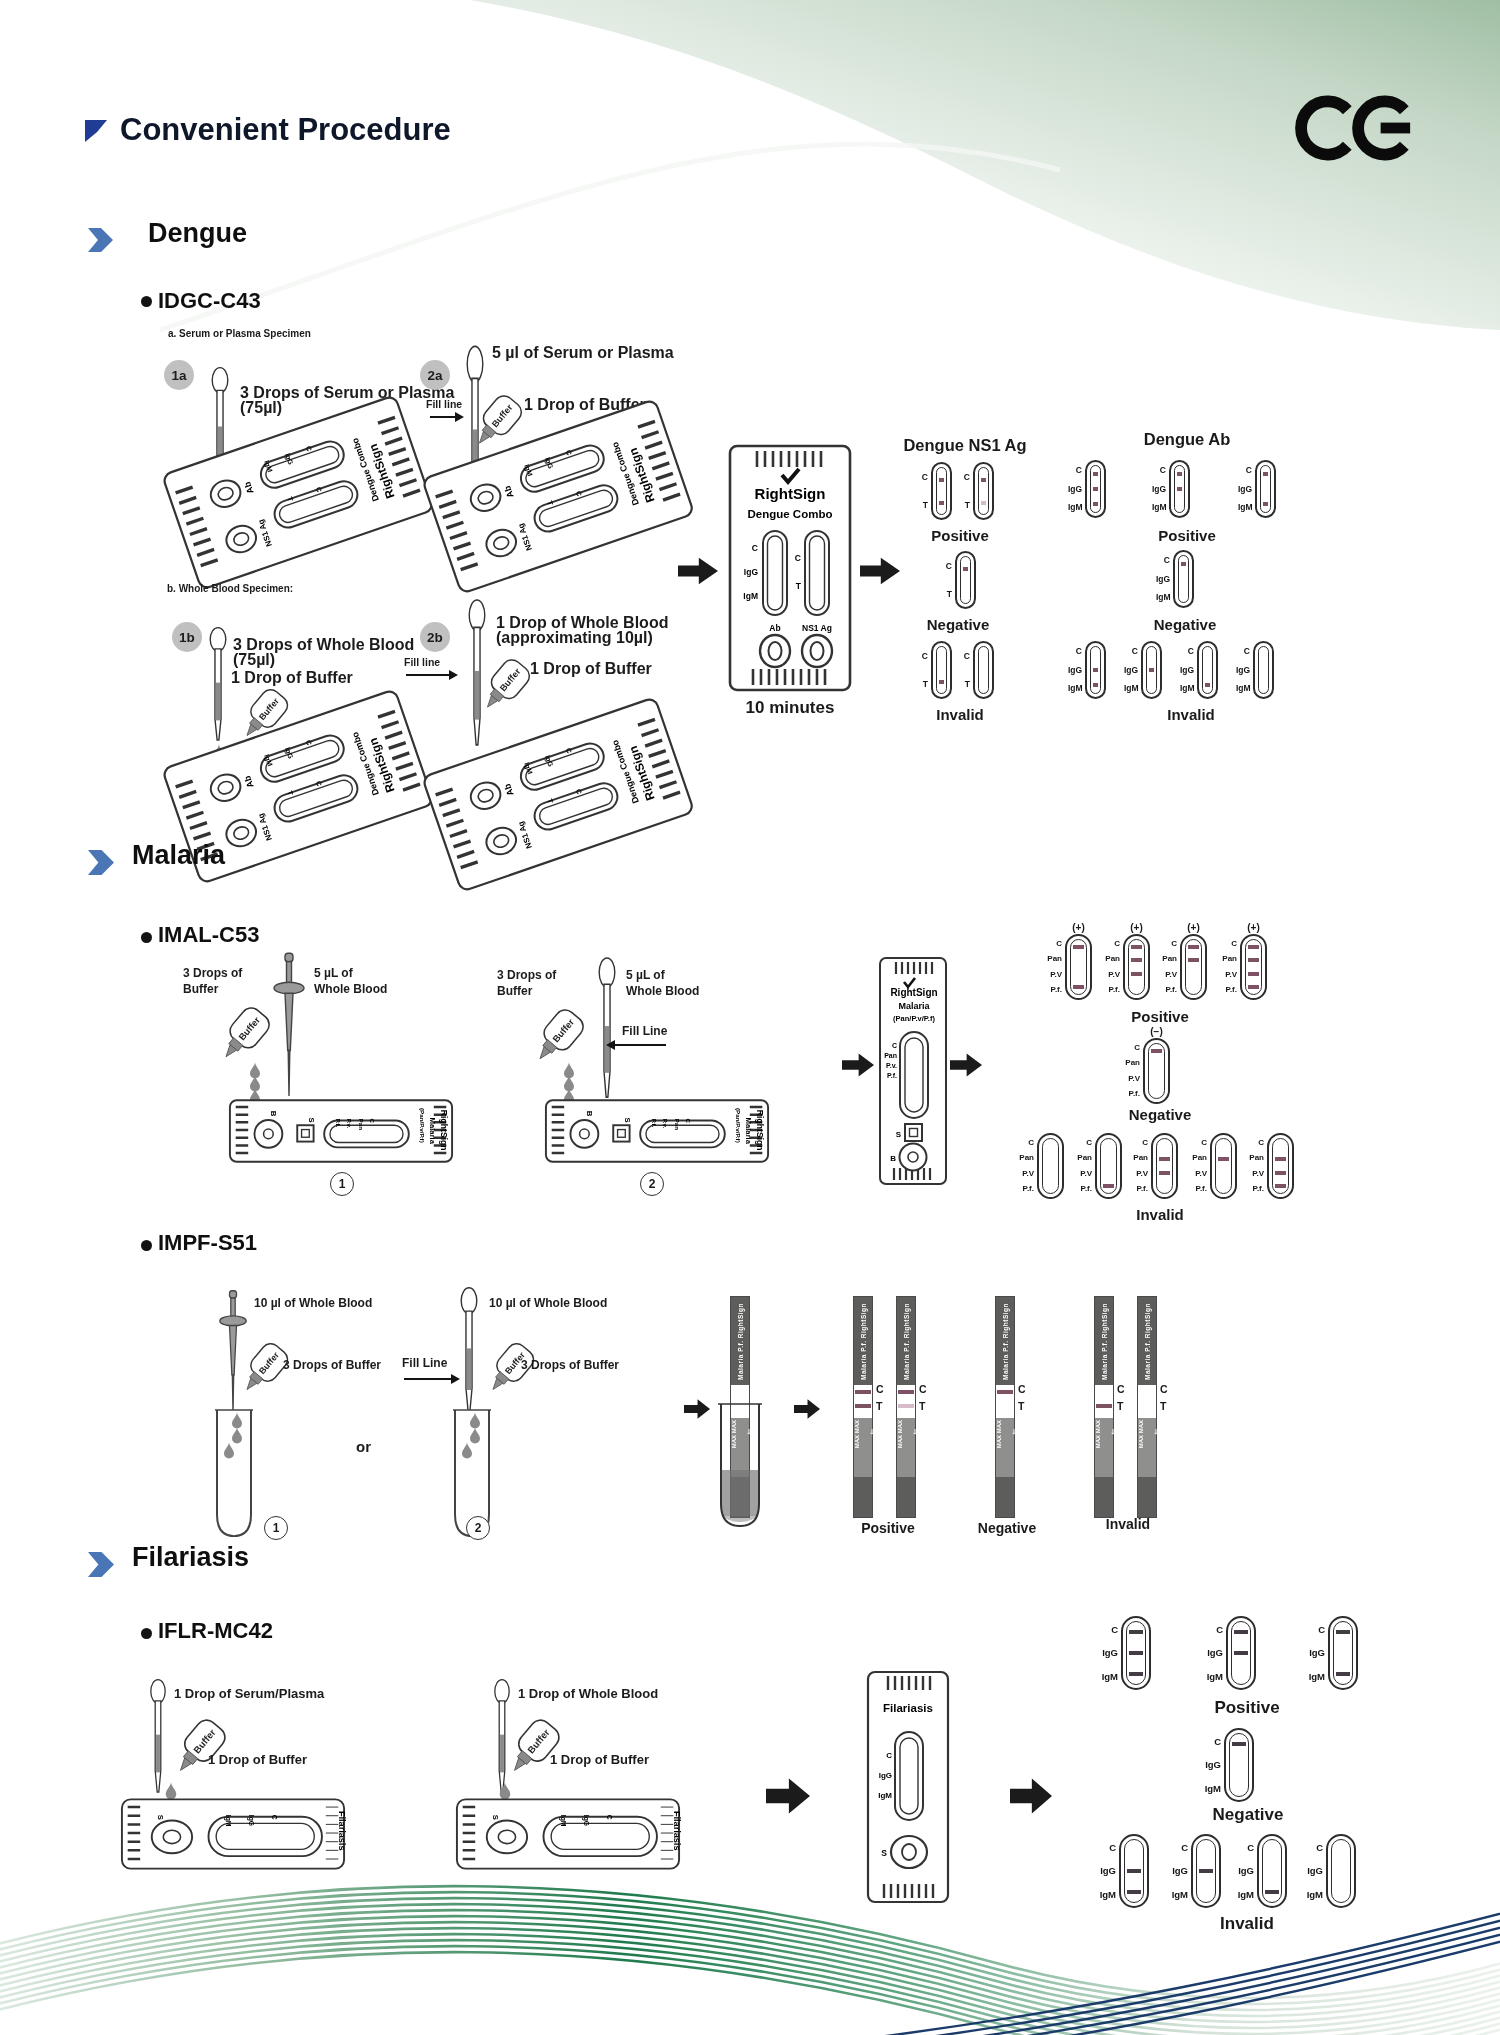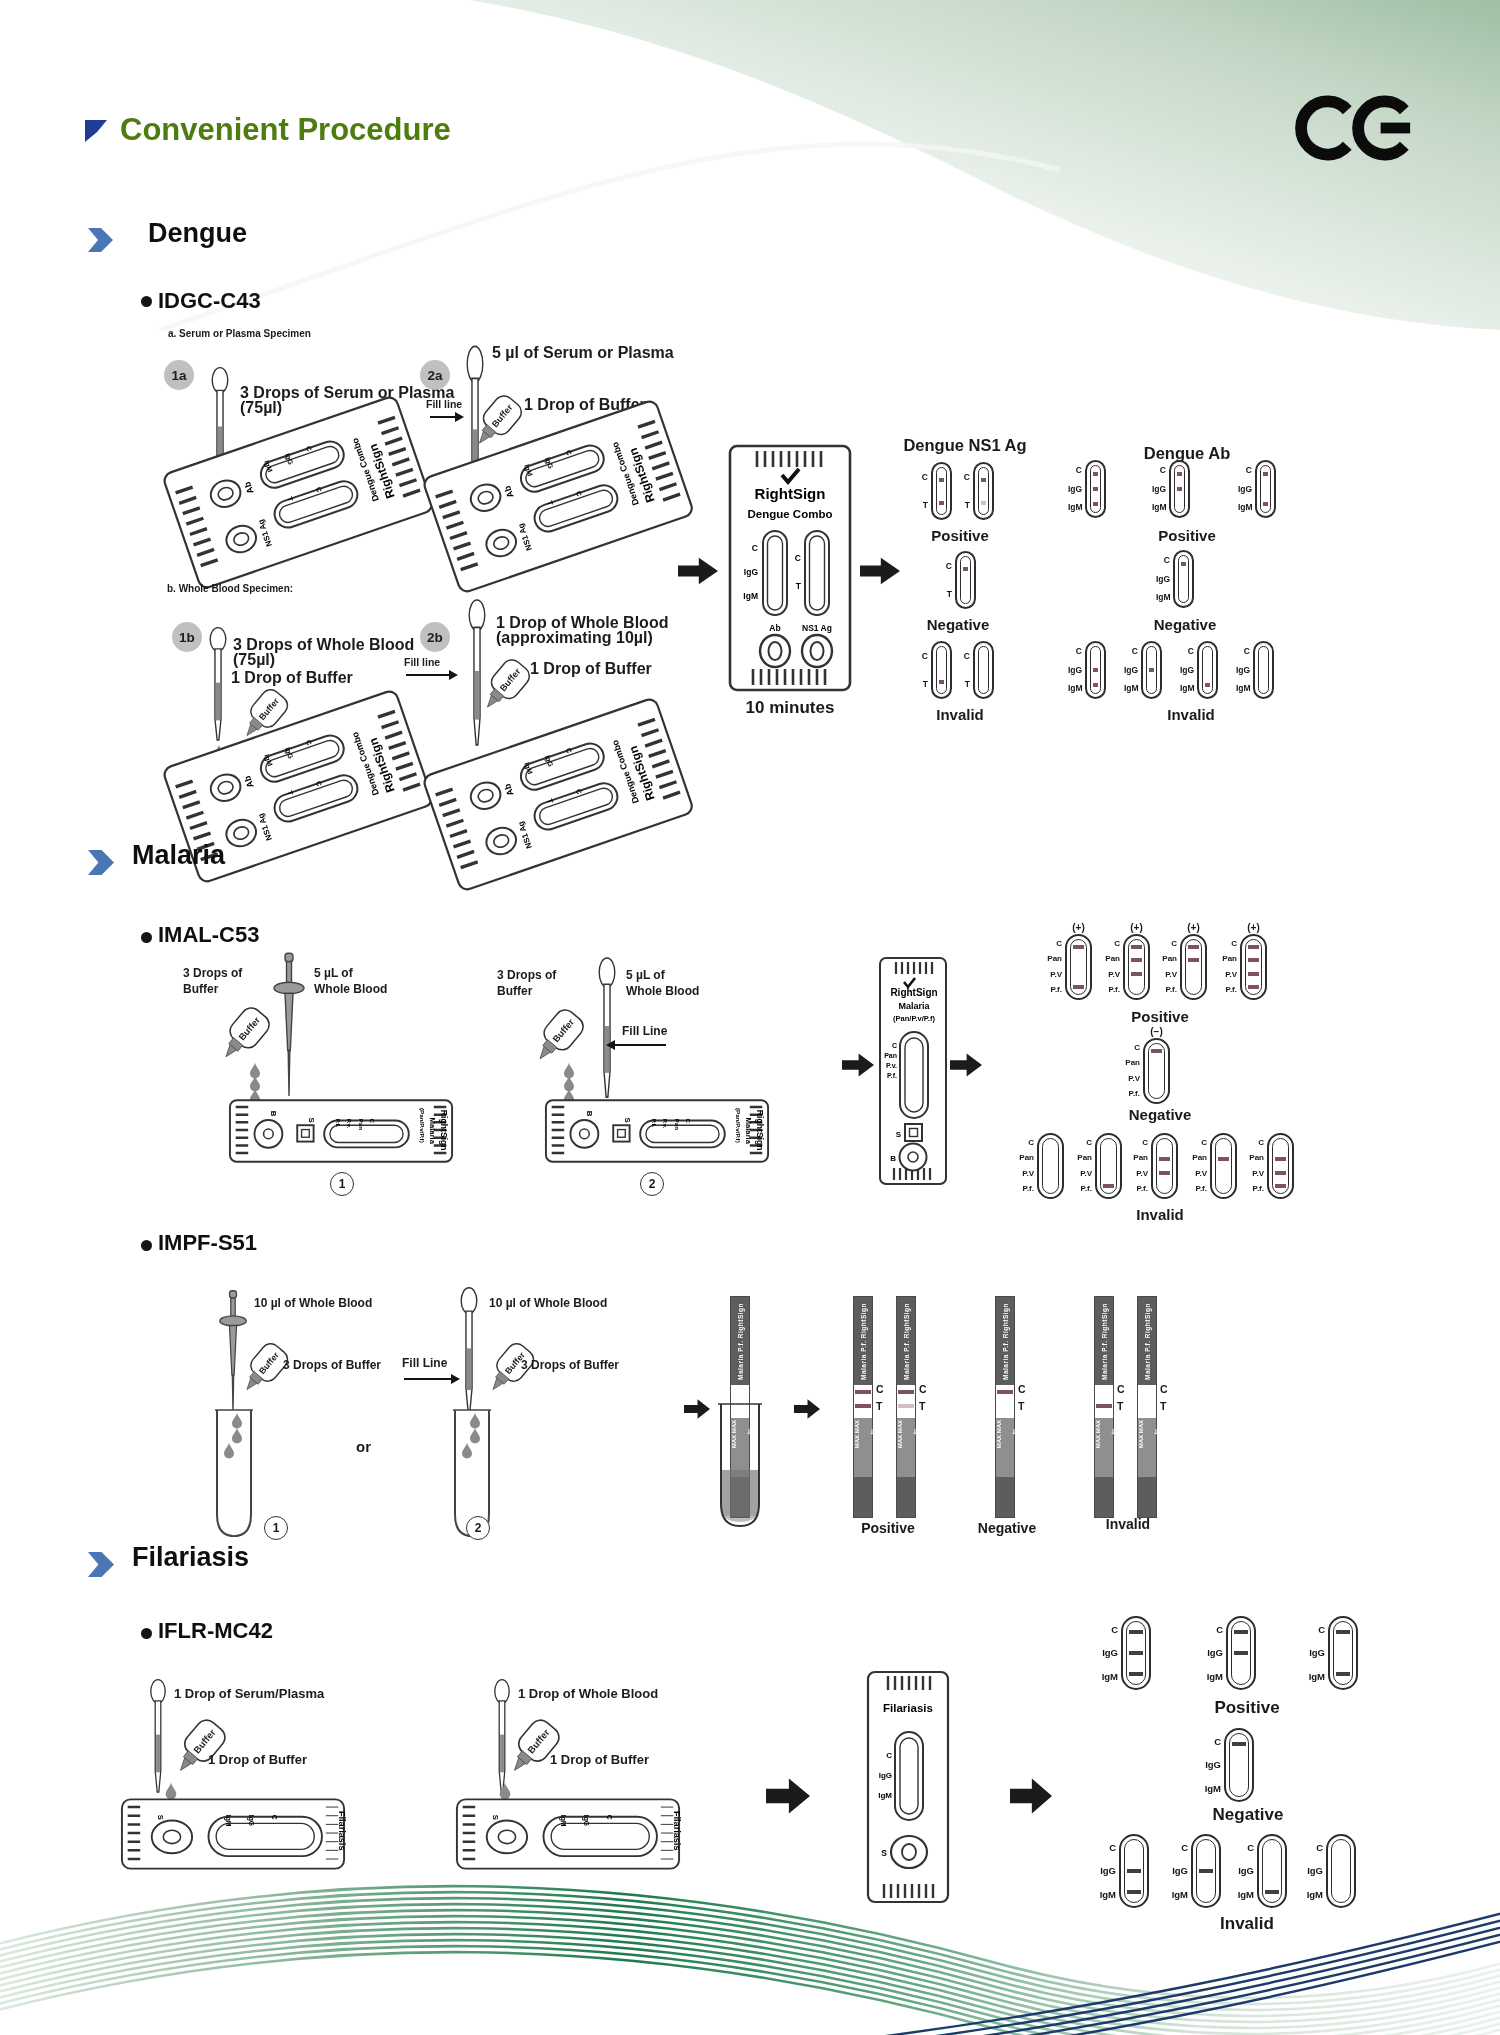--- a/index.html
+++ b/index.html
@@ -4,21 +4,21 @@
 <style>
   html,body{margin:0;padding:0;background:#e8e8e8}
   .page{position:relative;width:1500px;height:2035px;background:#ffffff;overflow:hidden;
         font-family:"Liberation Sans",sans-serif;color:#1a1a1a}
   .abs{position:absolute}
   svg{overflow:visible}
   svg text{font-family:"Liberation Sans",sans-serif}
   .lbl{position:absolute;font-weight:bold;color:#1c1c1c;white-space:nowrap}
   .f10{font-size:10.5px}.f11{font-size:16px}.f12{font-size:12px}.f13{font-size:13px}
   .f15{font-size:15px}.f16{font-size:16px}
-  .h1{position:absolute;font-size:31px;font-weight:bold;color:#4d7c0f;white-space:nowrap}
+  .h1{position:absolute;font-size:31px;font-weight:bold;color:#0f172a;white-space:nowrap}
   .h2{position:absolute;font-size:27px;font-weight:bold;color:#0f0f0f;white-space:nowrap}
   .h3{position:absolute;font-size:22px;font-weight:bold;color:#0f0f0f;white-space:nowrap}
   .h4{position:absolute;font-size:10px;font-weight:bold;white-space:nowrap}
   .flag{position:absolute;background:#203c94;clip-path:polygon(0 0,100% 0,55% 55%,0 100%)}
   .chev{position:absolute;background:#4a76b5;clip-path:polygon(0 0,52% 0,100% 50%,52% 100%,0 100%,40% 50%)}
   .dot{position:absolute;width:11px;height:11px;border-radius:50%;background:#141414}
   .badge{position:absolute;width:30px;height:30px;border-radius:50%;background:#c0c0c0;color:#1d1d1d;
          font-weight:bold;font-size:13.5px;display:flex;align-items:center;justify-content:center}
   .cnum{position:absolute;width:22px;height:22px;border:1.6px solid #333;border-radius:50%;background:#fff;
         display:flex;align-items:center;justify-content:center;font-size:12px;font-weight:bold}
@@ -351,21 +351,21 @@
           <div>T</div>
         </div>
         <div class="strip-capsule">
           <div class="strip-window"></div>
         </div>
       </div>
     </div>
   <div class="cap" style="left:905px;top:706px;width:110px">Invalid</div>
 
   
-  <div class="ctitle" style="left:1122px;top:444px;width:130px">Dengue Ab</div>
+  <div class="ctitle" style="left:1122px;top:430px;width:130px">Dengue Ab</div>
   <div class="strip strip-sm" style="left:1068px;top:460px">
       <div class="strip-row">
         <div class="strip-labels">
           <div>C</div>
           <div>IgG</div>
           <div>IgM</div>
         </div>
         <div class="strip-capsule">
           <div class="strip-window">
             <div class="strip-band" style="top: calc(16.67% - 2px); background: rgb(125, 82, 100);"></div>

